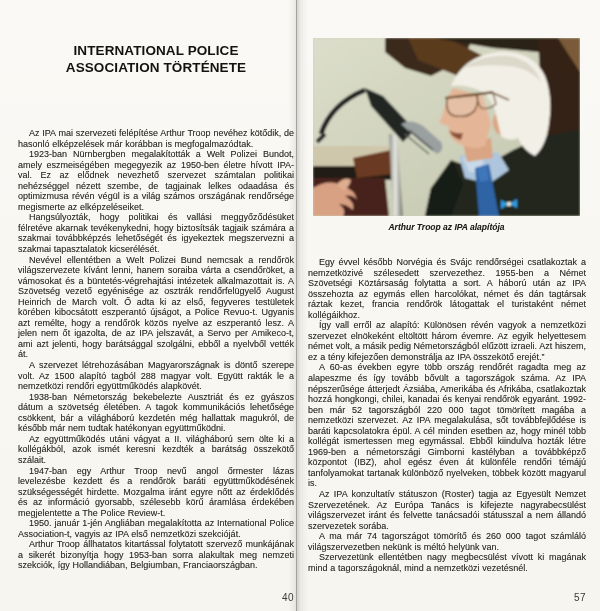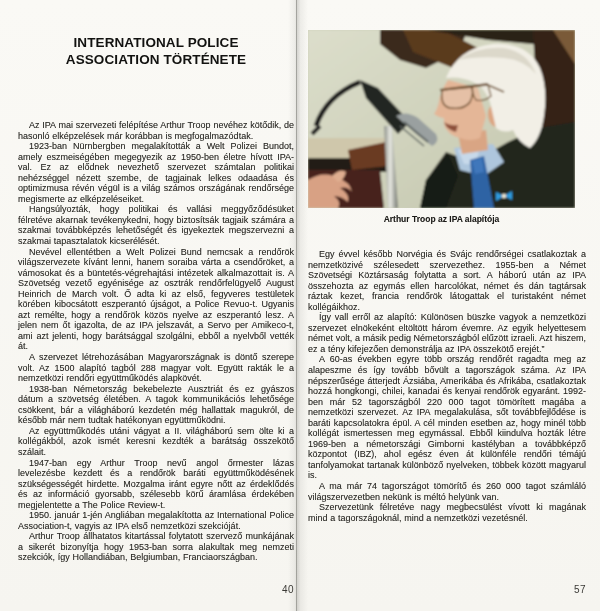--- a/index.html
+++ b/index.html
@@ -27,21 +27,21 @@
       rgba(60,60,55,0) 100%);
     pointer-events: none;
   }
   .gutter-line {
     position: absolute; left: 296px; top: 0;
     width: 1px; height: 611px;
     background: rgba(90,90,85,0.45);
     pointer-events: none;
   }
 
-  .page { position: absolute; top: 8px; }
+  .page { position: absolute; top: 16px; }
   .page-left  { left: 18px;  width: 276px; }
   .page-right { left: 308px; width: 278px; }
 
   .doc-title {
     margin: 27px auto 0 auto;
     width: 262px;
     font-size: 13.5px;
     line-height: 16.5px;
     font-weight: 700;
     text-align: center;
@@ -56,21 +56,23 @@
     line-height: 10.55px;
     text-align: justify;
     text-indent: 11px;
     color: #2a2925;
     text-shadow: 0 0 0.5px rgba(40,40,35,0.35);
     word-spacing: 0.2px;
   }
 
   .photo-wrap {
     margin-top: 22px;
+    margin-left: 5px;
     width: 267px;
+    font-style: italic;
   }
   .photo-frame {
     width: 267px; height: 178px;
     overflow: hidden;
     background: #cdd0ba;
   }
   .photo-frame svg { display: block; }
   .photo-caption {
     margin-top: 6px;
     font-size: 8.5px;
@@ -190,23 +192,24 @@
             <path d="M0,150 Q16,140 30,148 Q42,152 44,162 Q40,156 32,158 Q42,164 40,172 Q34,166 26,166 Q34,172 30,178 L0,178 Z" fill="#d8a184"></path>
             <path d="M24,146 Q32,138 38,142 Q36,150 30,152 Z" fill="#dfae90"></path>
           </g>
         </svg>
       </div>
       <div class="photo-caption">Arthur Troop az IPA alapítója</div>
     </div>
 
     <div class="flow">
       <p>Egy évvel később Norvégia és Svájc rendőrségei csatlakoztak a nemzetközivé szélesedett szervezethez. 1955-ben a Német Szövetségi Köztársaság folytatta a sort. A háború után az IPA összehozta az egymás ellen harcolókat, német és dán tagtársak ráztak kezet, francia rendőrök látogattak el turistaként német kollégáikhoz.</p>
-      <p>Így vall erről az alapító: Különösen büszke vagyok a nemzetközi szervezet elnökeként eltöltött három évemre. Az egyik helyettesem német volt, a másik pedig Németországból elűzött izraeli. Azt hiszem, ez a tény kifejezően demonstrálja az IPA összekötő erejét.”</p>
+      <p>Így vall erről az alapító: Különösen révén vagyok a nemzetközi szervezet elnökeként eltöltött három évemre. Az egyik helyettesem német volt, a másik pedig Németországból elűzött izraeli. Azt hiszem, ez a tény kifejezően demonstrálja az IPA összekötő erejét.”</p>
       <p>A 60-as években egyre több ország rendőrét ragadta meg az alapeszme és így tovább bővült a tagországok száma. Az IPA népszerűsége átterjedt Ázsiába, Amerikába és Afrikába, csatlakoztak hozzá hongkongi, chilei, kanadai és kenyai rendőrök egyaránt. 1992-ben már 52 tagországból 220 000 tagot tömörített magába a nemzetközi szervezet. Az IPA megalakulása, sőt továbbfejlődése is baráti kapcsolatokra épül. A cél minden esetben az, hogy minél több kollégát ismertessen meg egymással. Ebből kiindulva hozták létre 1969-ben a németországi Gimborni kastélyban a továbbképző központot (IBZ), ahol egész éven át különféle rendőri témájú tanfolyamokat tartanak különböző nyelveken, többek között magyarul is.</p>
+      <p>Az IPA konzultatív státuszon (Roster) tagja az Egyesült Nemzet Szervezetének. Az Európa Tanács is kifejezte nagyrabecsülést világszervezet iránt és felvette tanácsadói státusszal a nem állandó szervezetek sorába.</p>
       <p>A ma már 74 tagországot tömörítő és 260 000 tagot számláló világszervezetben nekünk is méltó helyünk van.</p>
-      <p>Szervezetünk félretéve nagy megbecsülést vívott ki magának mind a tagországoknál, mind a nemzetközi vezetésnél.</p>
+      <p>Szervezetünk ellentétben nagy megbecsülést vívott ki magának mind a tagországoknál, mind a nemzetközi vezetésnél.</p>
     </div>
     <div class="page-number">57</div>
   </div>
 
   <div class="gutter"></div>
   <div class="gutter-line"></div>
 </div>
 
 </body></html>

